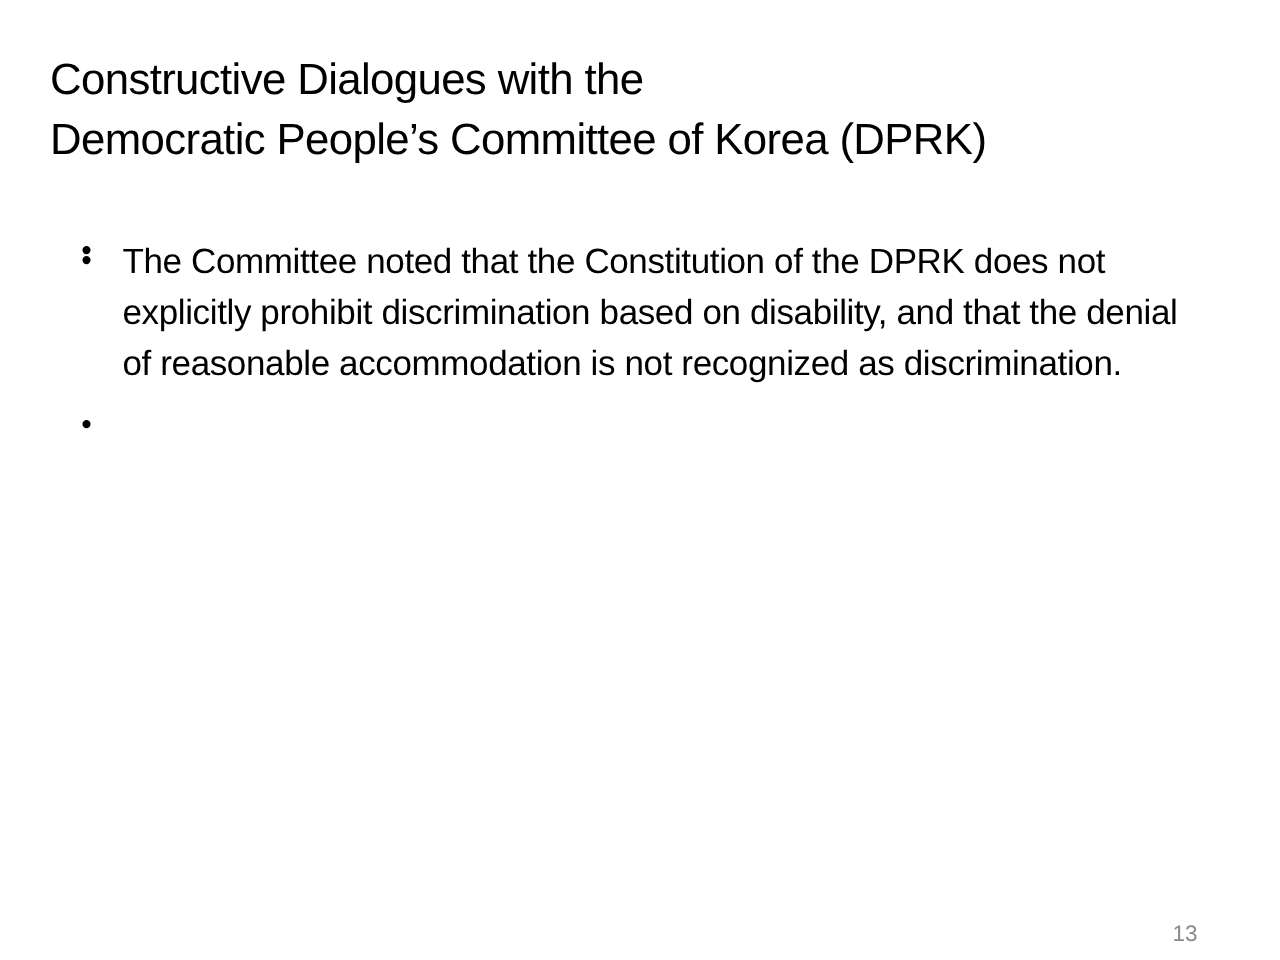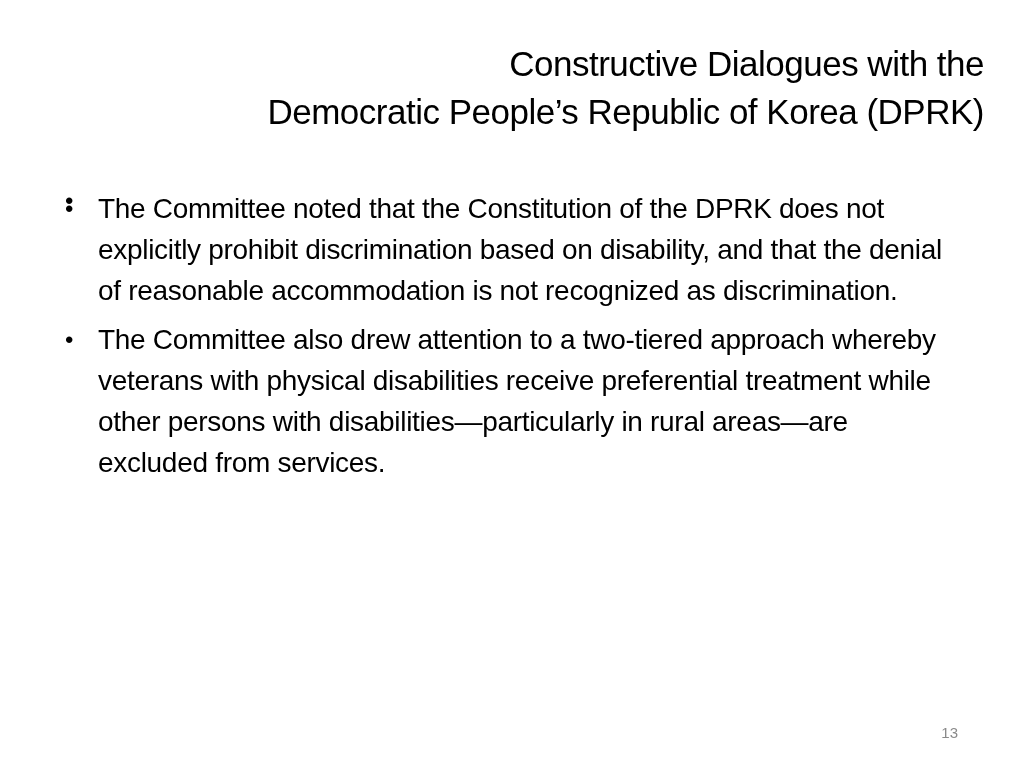--- a/index.html
+++ b/index.html
@@ -14,21 +14,21 @@
     background: #ffffff;
     overflow: hidden;
     font-family: "Liberation Sans", sans-serif;
     color: #000000;
   }
   .title {
     position: absolute;
     top: 40px;
     left: 40px;
     right: 40px;
-    text-align: right;
+    text-align: left;
     font-size: 35px;
     line-height: 48px;
     letter-spacing: -0.5px;
     color: #000000;
   }
   .bullets {
     position: absolute;
     top: 180px;
     left: 65px;
     width: 885px;
@@ -46,44 +46,43 @@
   }
   .dot {
     position: absolute;
     left: 0;
     top: 0;
     font-size: 24px;
   }
   .page-number {
     position: absolute;
     right: 66px;
-    bottom: 26px;
-    font-size: 15px;
+    bottom: 12px;
+    font-size: 18px;
     line-height: 18px;
   }
 </style>
 </head>
 <body>
 
 <div class="slide" style="background: rgb(255, 255, 255); color: rgb(0, 0, 0);">
 
   <div class="title">
     <div>Constructive Dialogues with the</div>
-    <div>Democratic People’s Republic of Korea (DPRK)</div>
+    <div>Democratic People’s Committee of Korea (DPRK)</div>
   </div>
 
   <ul class="bullets">
     <li class="bullet">
       <span class="dot">•</span>
     </li>
     <li class="bullet">
       <span class="dot">•</span>
       <span>The Committee noted that the Constitution of the DPRK does not explicitly prohibit discrimination based on disability, and that the denial of reasonable accommodation is not recognized as discrimination.</span>
     </li>
     <li class="bullet">
       <span class="dot">•</span>
-      <span>The Committee also drew attention to a two-tiered approach whereby veterans with physical disabilities receive preferential treatment while other persons with disabilities—particularly in rural areas—are excluded from services.</span>
     </li>
   </ul>
 
   <div class="page-number" style="color: rgb(138, 138, 138);">13</div>
 
 </div>
 
 </body></html>

